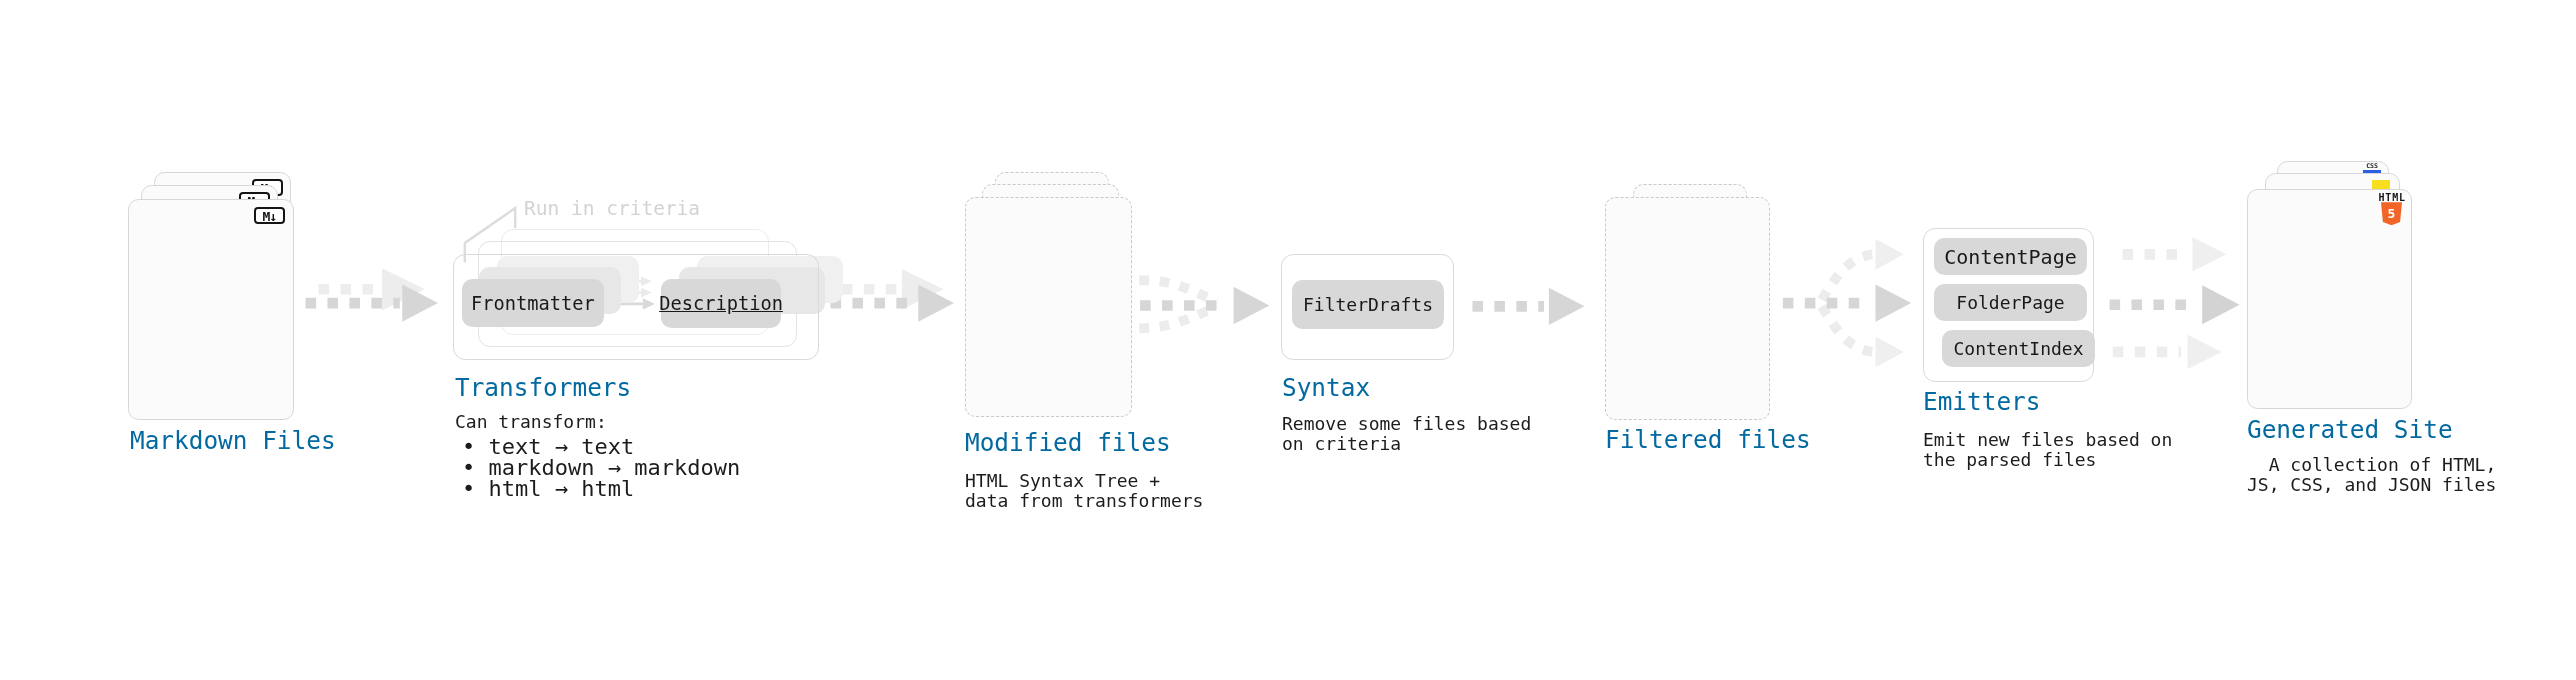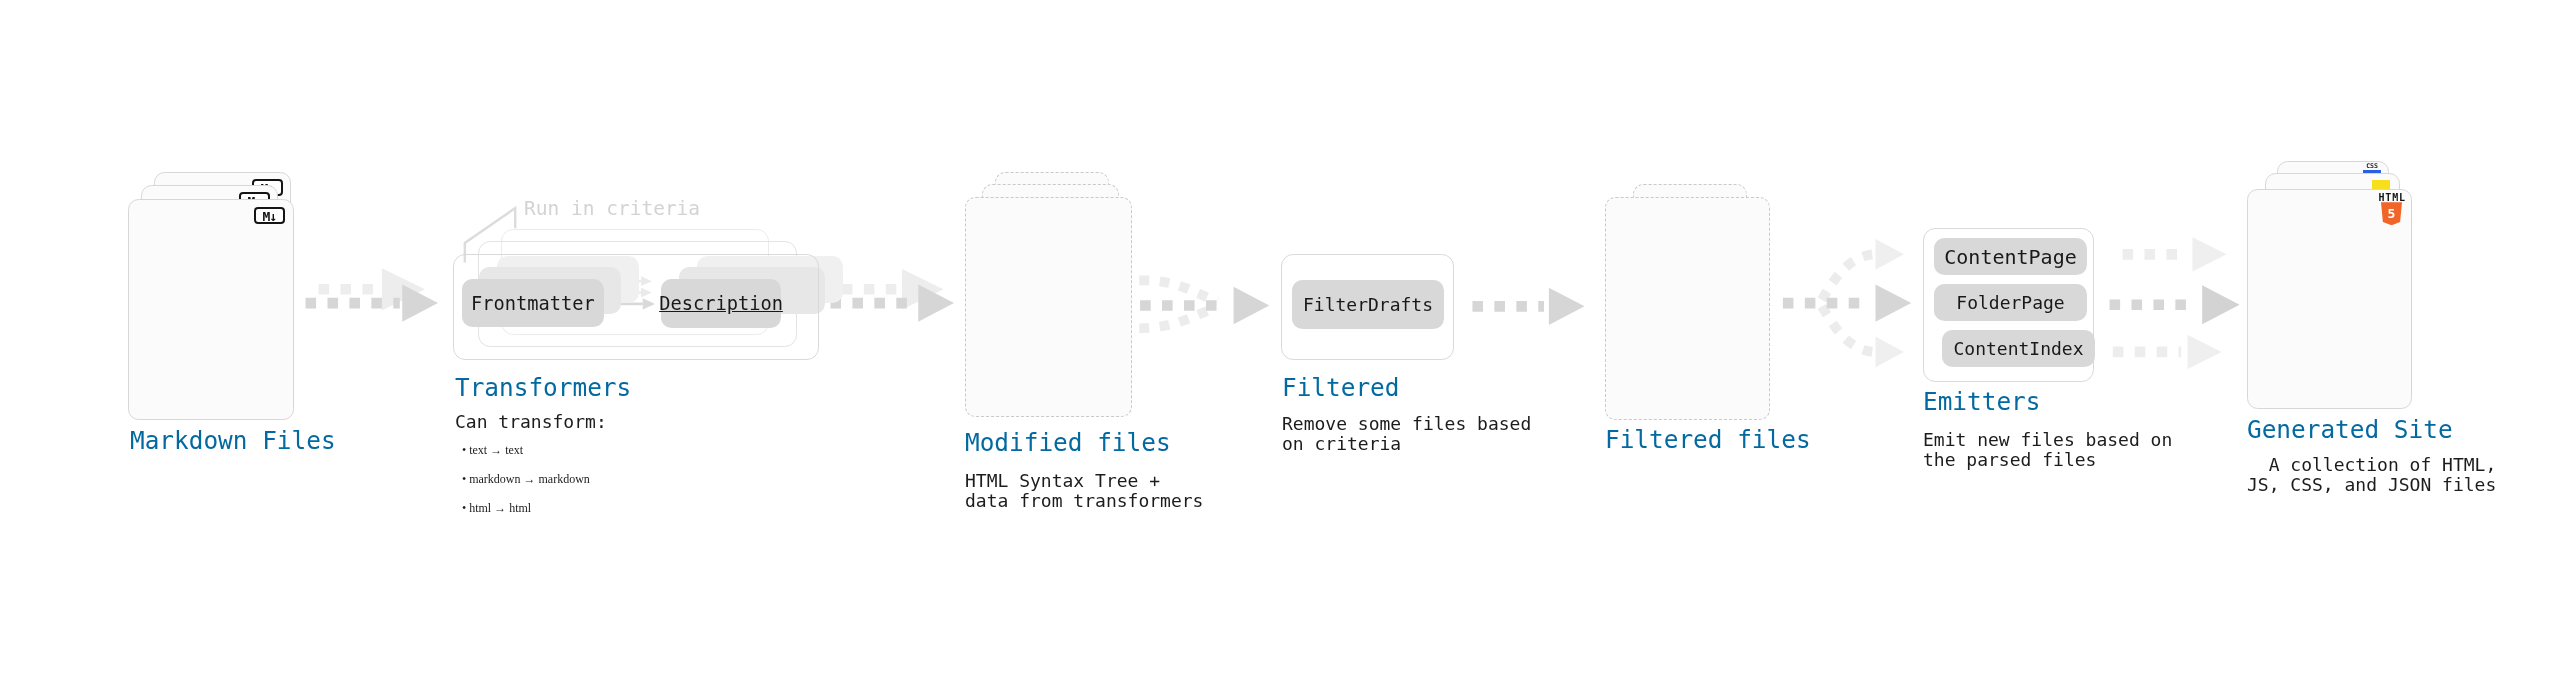--- a/index.html
+++ b/index.html
@@ -43,21 +43,21 @@
   .card3{border-color:#ececec;}
   .pill{position:absolute;background:#d8d8d8;border-radius:10.6px;display:flex;align-items:center;
     justify-content:center;font-size:18.7px;color:#191919;white-space:nowrap;}
   .ghost-pill{position:absolute;border-radius:10.6px;}
   .ghost2{background:#e7e7e7;}
   .ghost3{background:#f0f0f0;}
 
   
   .stage-title{position:absolute;font-size:24.4px;line-height:26px;color:#0369a1;white-space:nowrap;}
   .desc{position:absolute;font-size:18px;line-height:20.3px;color:#1c1c1c;white-space:pre-line;}
-  .bullets{position:absolute;font-size:12px;line-height:29px;color:#1c1c1c;white-space:pre-line;font-family:Liberation Serif, serif;}
+  .bullets{position:absolute;font-size:22px;line-height:21px;color:#1c1c1c;white-space:pre-line;}
   .annotation{position:absolute;font-size:19.5px;color:#d3d3d3;white-space:nowrap;}
 
   .dashD{stroke:#d6d6d6;stroke-width:13;stroke-dasharray:13 14;}
   .dashL{stroke:#ededed;stroke-width:13;stroke-dasharray:13 14;}
   .curveL{stroke:#ececec;stroke-width:12;stroke-dasharray:12 13;fill:none;}
 </style>
 </head>
 <body>
 
 <div class="canvas">
@@ -155,21 +155,21 @@
       </div>
     </div>
     <div class="stage-title" style="left:965px;top:430px;">Modified files</div>
     <div class="desc" style="left:965px;top:471px;">HTML Syntax Tree +
 data from transformers</div>
   </div>
 
   <div>
     <div class="outline-box" style="left:1281px;top:254px;width:173px;height:106px;"></div>
     <div class="pill" style="left:1292px;top:280px;width:152px;height:49px;font-size:18px;">FilterDrafts</div>
-    <div class="stage-title" style="left:1282px;top:375px;">Filtered</div>
+    <div class="stage-title" style="left:1282px;top:375px;">Syntax</div>
     <div class="desc" style="left:1282px;top:414px;">Remove some files based
 on criteria</div>
   </div>
 
   <div>
     <div class="dashedfile" style="left:1633px;top:184px;width:114px;height:73px;"></div>
     <div class="dashedfile" style="left:1605px;top:197px;width:165px;height:223px;">
       <div class="bars">
         <i class="bar b1"></i><i class="bar b2"></i><i class="bar b3"></i><i class="bar b4"></i><i class="bar b5"></i><i class="bar b6"></i><i class="bar b7"></i><i class="bar b8"></i>
       </div>

